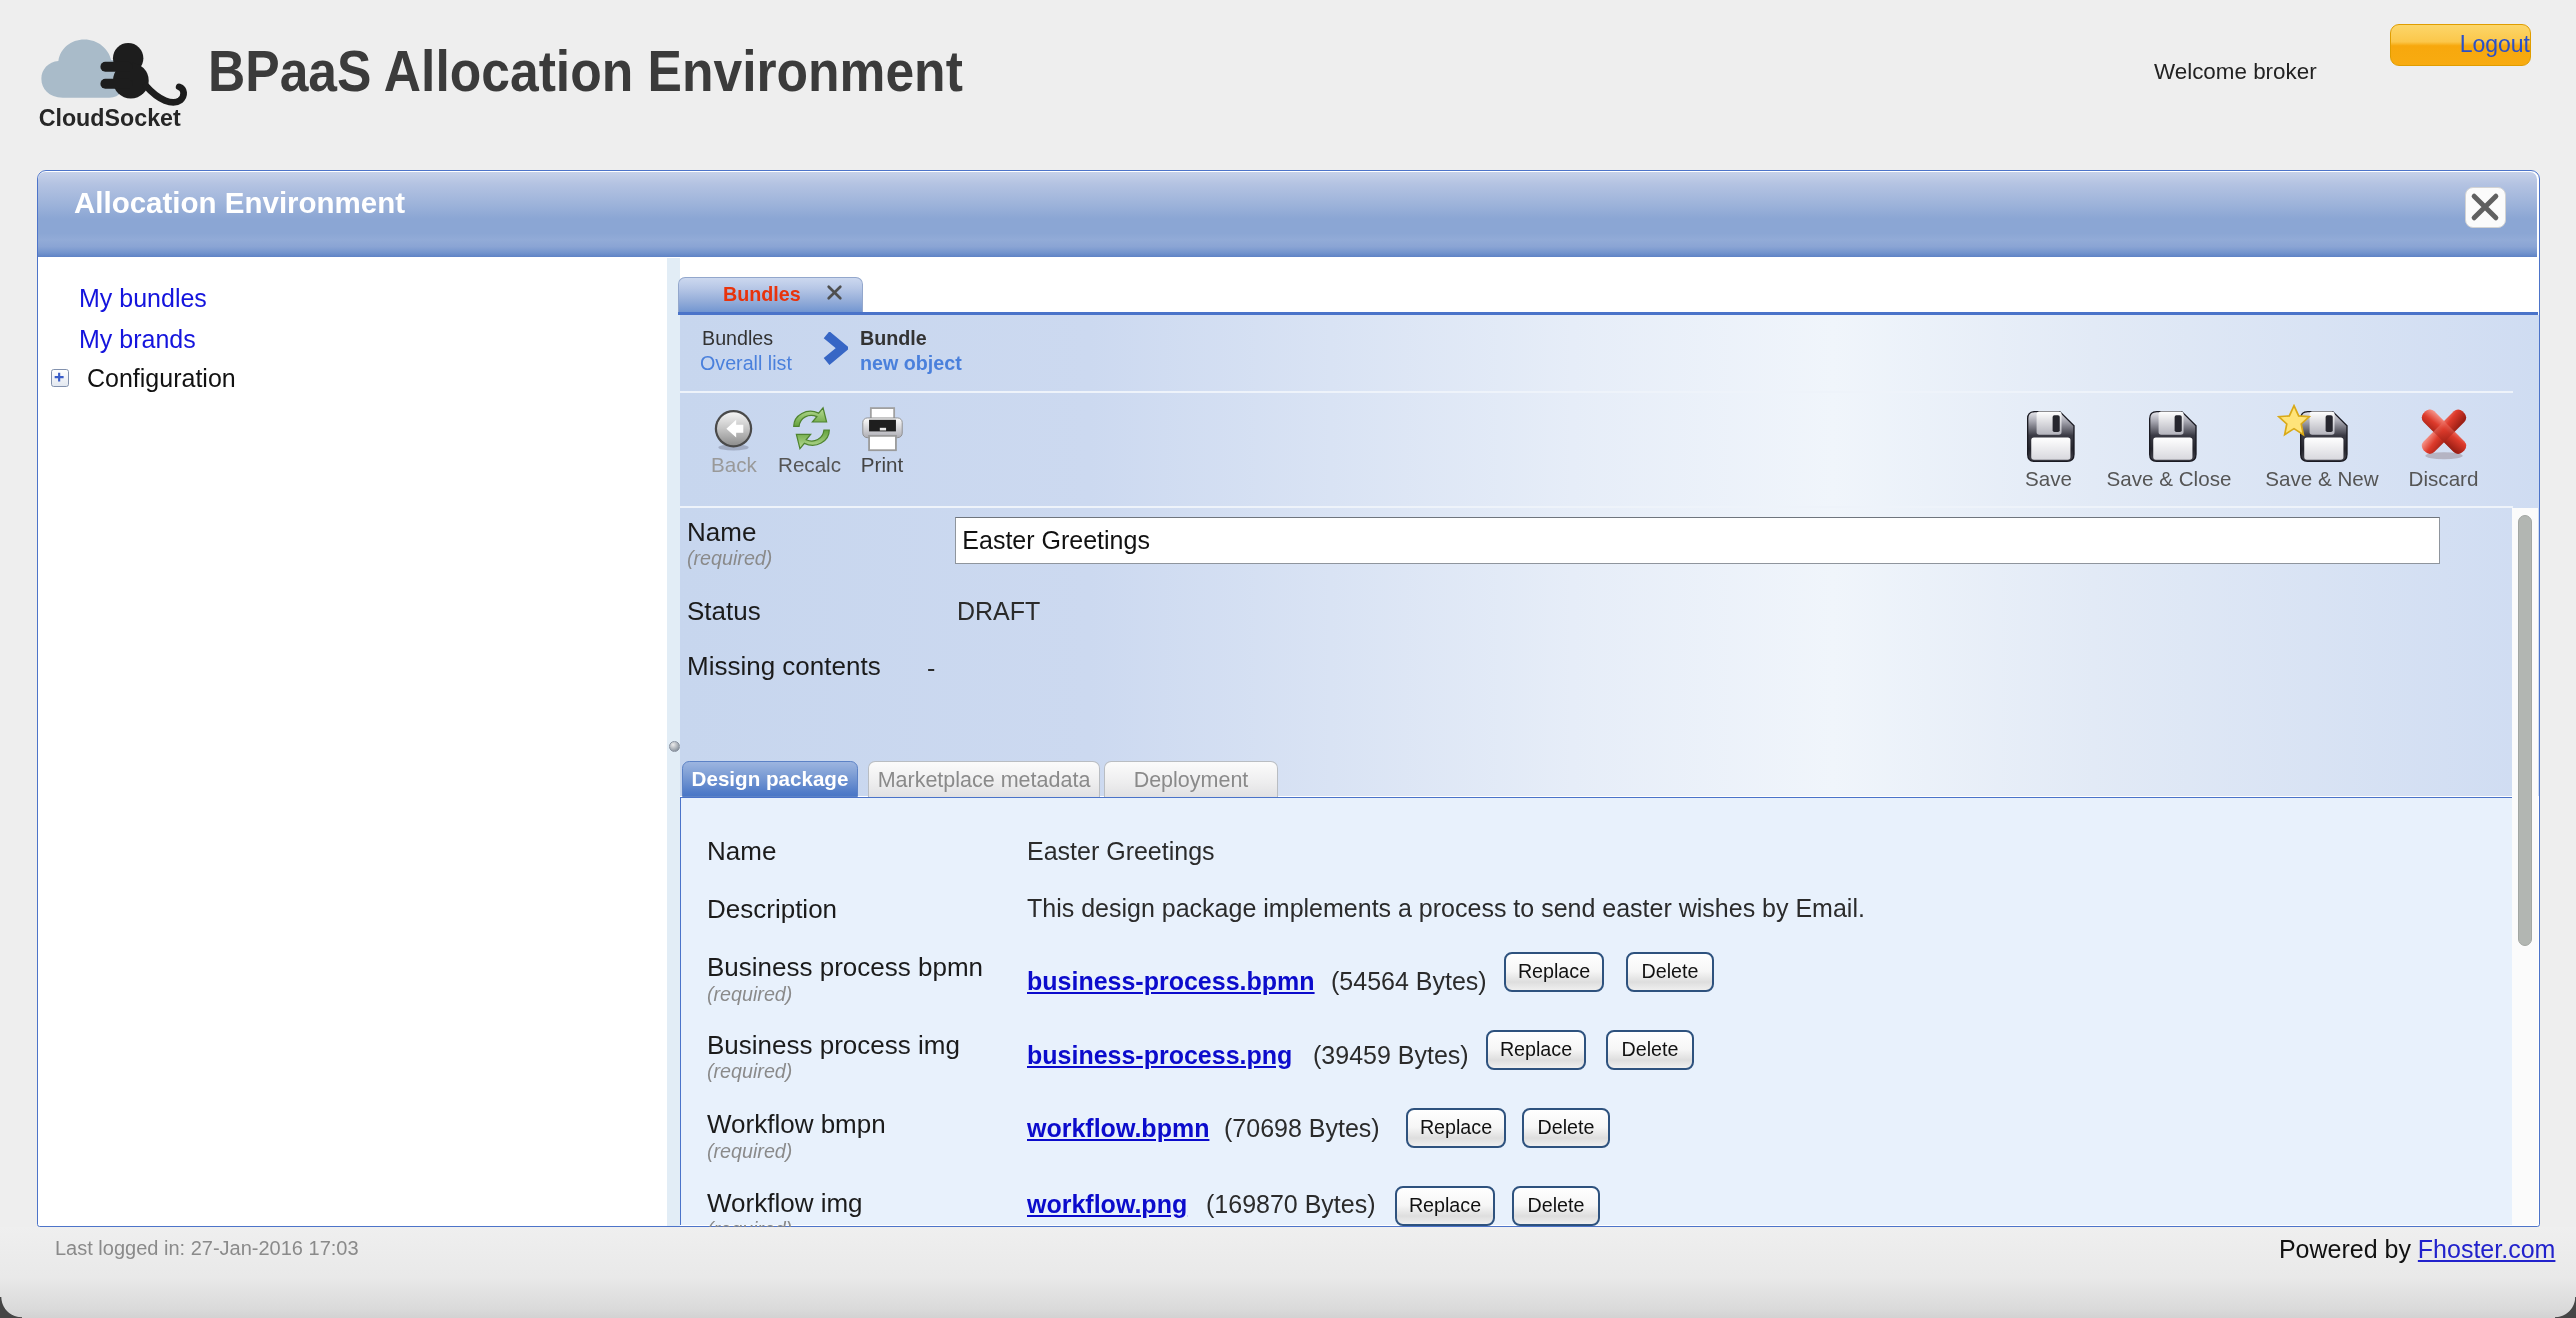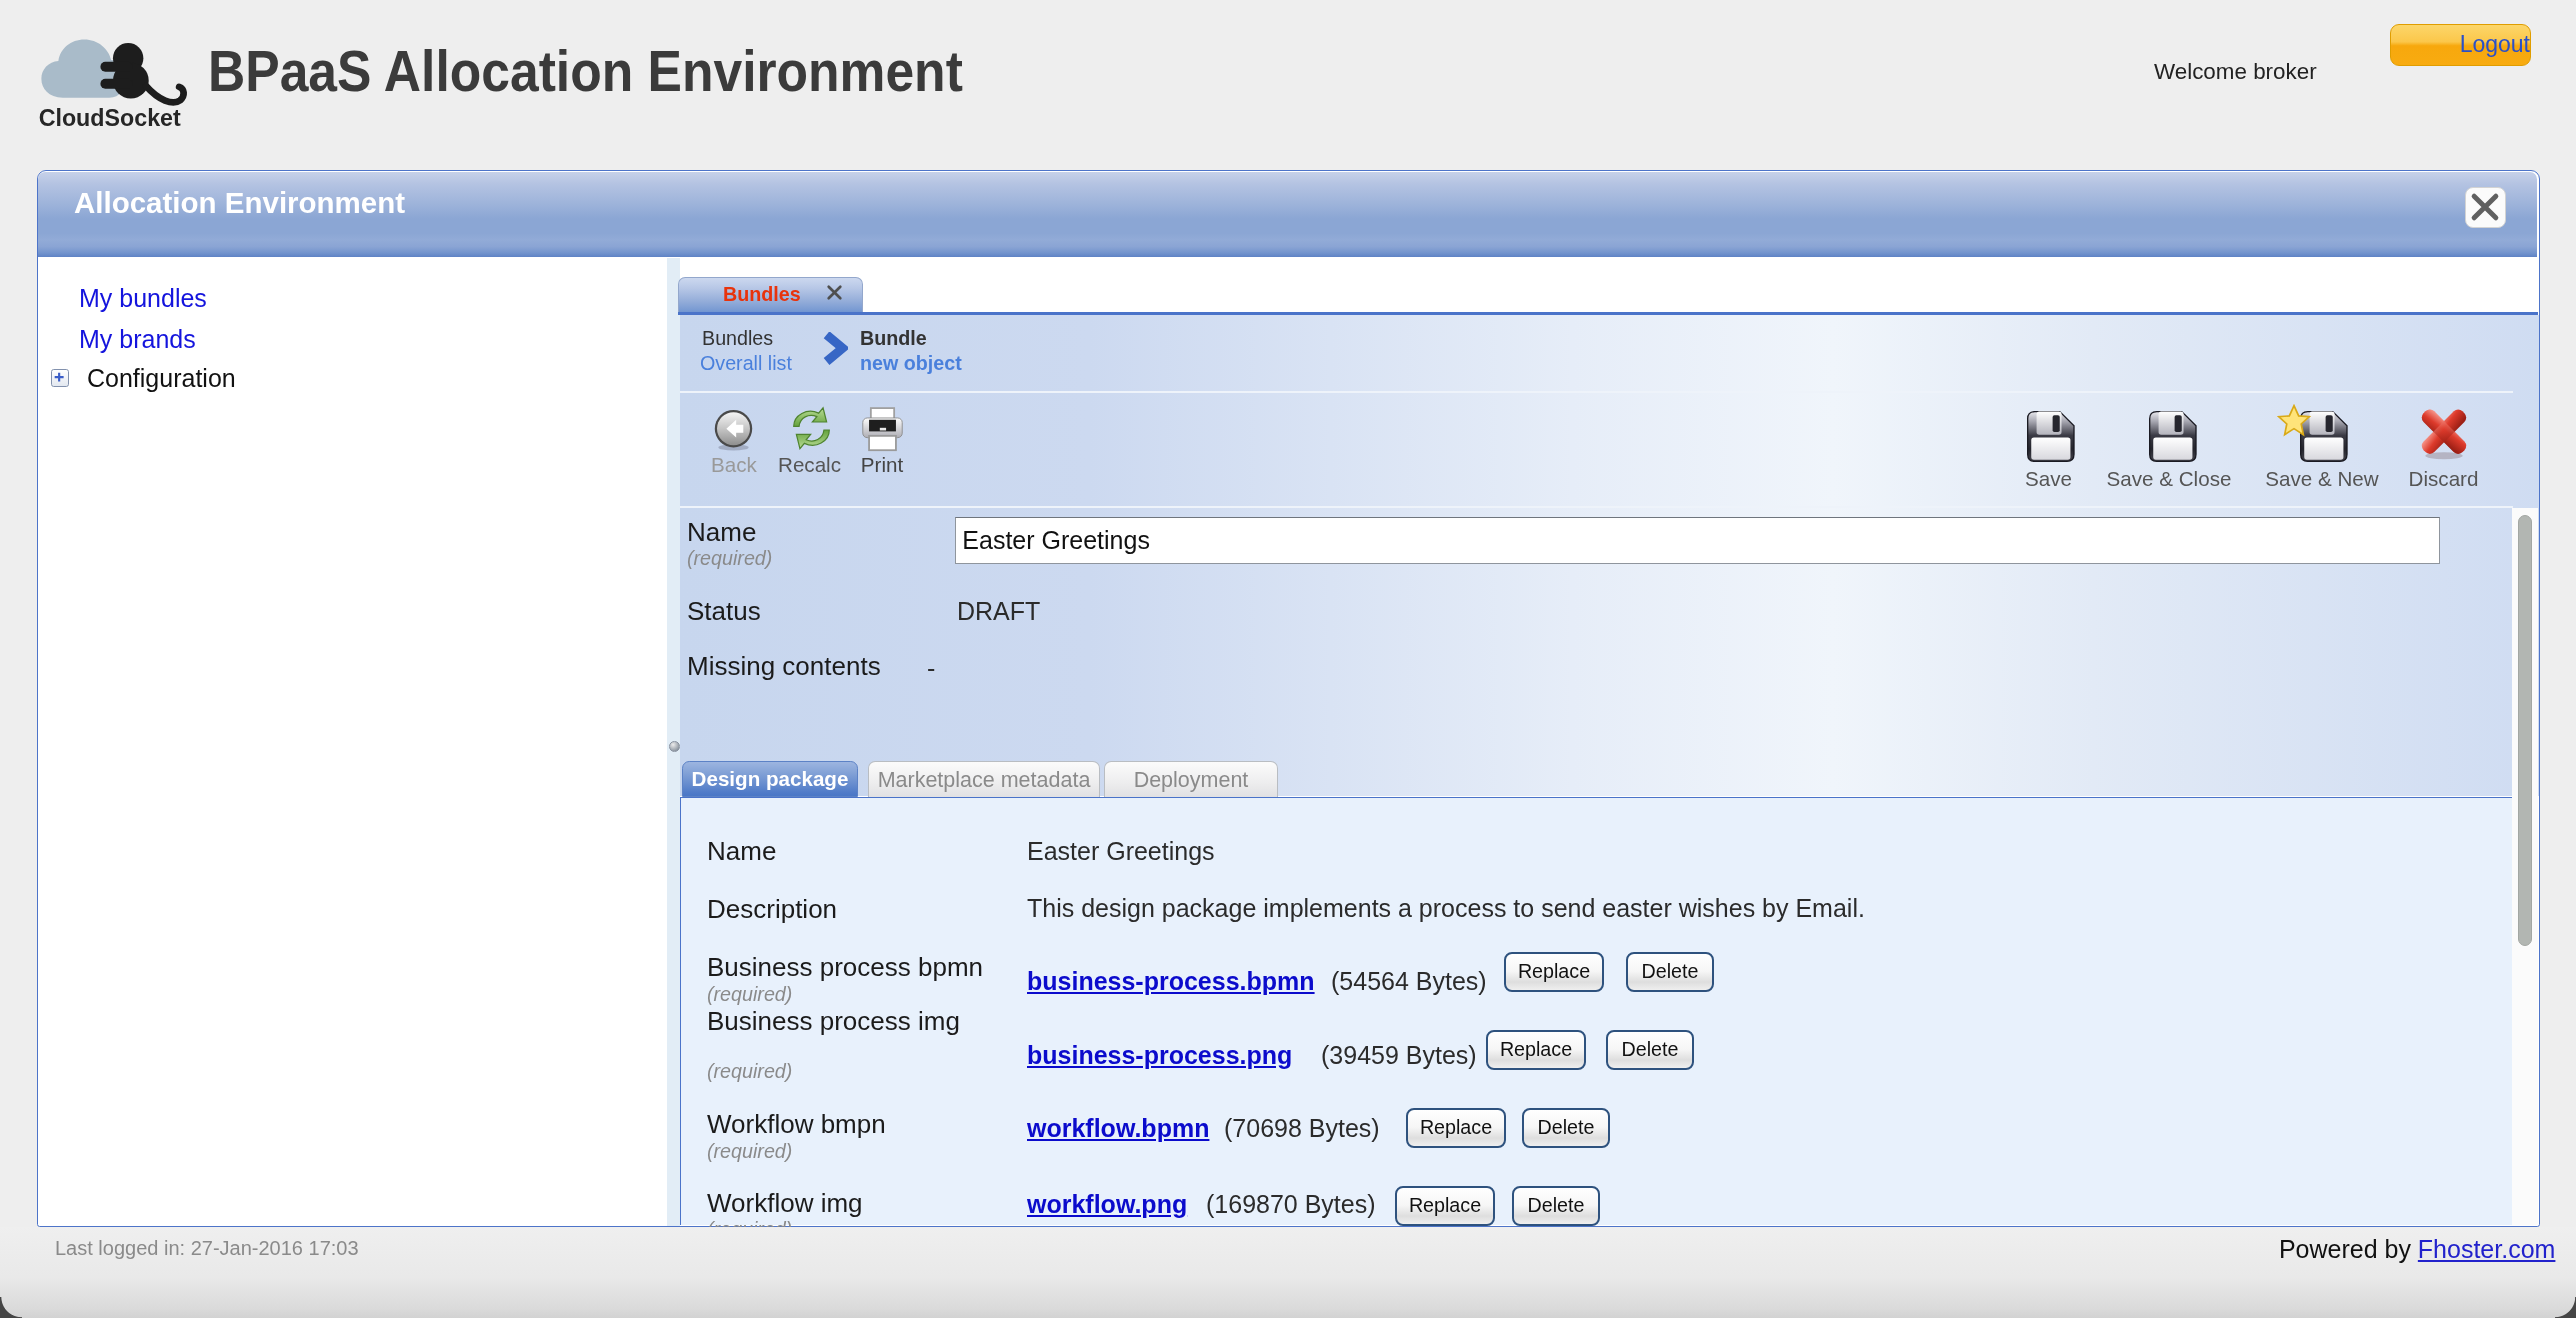--- a/index.html
+++ b/index.html
@@ -297,24 +297,24 @@
 <div class="abs plabel" style="left:707px; top:894px;">Description</div>
 <div class="abs pval" style="left:1027px; top:894px;">This design package implements a process to send easter wishes by Email.</div>
 
 <div class="abs plabel" style="left:707px; top:952px;">Business process bpmn</div>
 <div class="abs freq" style="left:707px; top:983px;">(required)</div>
 <div class="abs plink" style="left:1027px; top:967px;">business-process.bpmn</div>
 <div class="abs pbytes" style="left:1331px; top:967px;">(54564 Bytes)</div>
 <div class="abs pbtn" style="left:1504px; top:952px; width:100px;">Replace</div>
 <div class="abs pbtn" style="left:1626px; top:952px; width:88px;">Delete</div>
 
-<div class="abs plabel" style="left:707px; top:1006px;">Business process img</div>
+<div class="abs plabel" style="left:707px; top:1030px;">Business process img</div>
 <div class="abs freq" style="left:707px; top:1060px;">(required)</div>
 <div class="abs plink" style="left:1027px; top:1041px;">business-process.png</div>
-<div class="abs pbytes" style="left:1313px; top:1041px;margin-left:8px;">(39459 Bytes)</div>
+<div class="abs pbytes" style="left:1313px; top:1041px;">(39459 Bytes)</div>
 <div class="abs pbtn" style="left:1486px; top:1030px; width:100px;">Replace</div>
 <div class="abs pbtn" style="left:1606px; top:1030px; width:88px;">Delete</div>
 
 <div class="abs plabel" style="left:707px; top:1109px;">Workflow bmpn</div>
 <div class="abs freq" style="left:707px; top:1140px;">(required)</div>
 <div class="abs plink" style="left:1027px; top:1114px;">workflow.bpmn</div>
 <div class="abs pbytes" style="left:1224px; top:1114px;">(70698 Bytes)</div>
 <div class="abs pbtn" style="left:1406px; top:1108px; width:100px;">Replace</div>
 <div class="abs pbtn" style="left:1522px; top:1108px; width:88px;">Delete</div>
 

